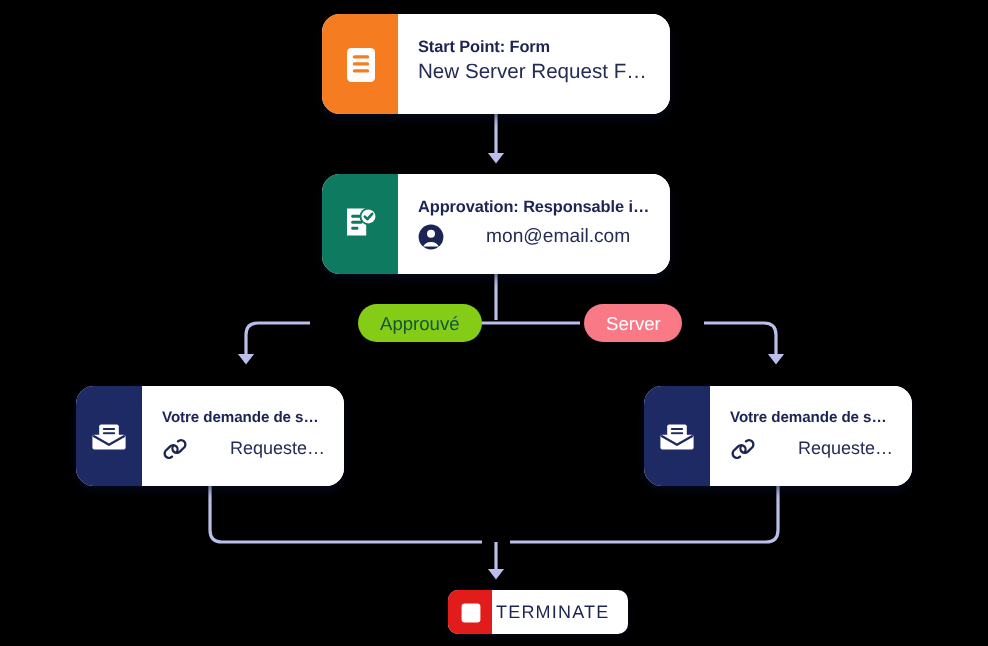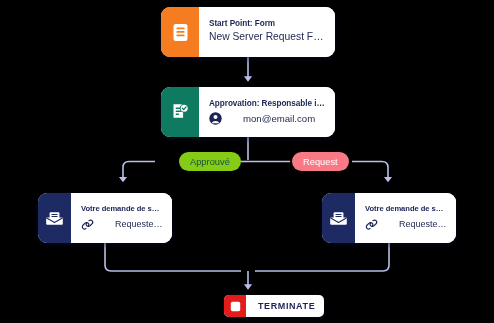--- a/index.html
+++ b/index.html
@@ -141,23 +141,23 @@
     border-radius: 5px;
     box-shadow: 0 1px 4px rgba(10, 16, 48, 0.5);
   }
   #node-terminate .node-icon {
     width: 22px;
     background: #e21b1b;
   }
   #node-terminate .term-label {
     display: flex;
     align-items: center;
-    padding: 0 9px 0 12px;
+    padding: 0 9px 0 2px;
     font-size: 9px;
-    font-weight: bold;
+    font-weight: normal;
     color: #1c2454;
     letter-spacing: 0.6px;
     white-space: nowrap;
   }
 
   
   .pill {
     position: absolute;
     display: flex;
     align-items: center;
@@ -251,21 +251,21 @@
             <circle cx="6.5" cy="4.9" r="2.0" fill="#ffffff"></circle>
             <path d="M2.6,11.3 a4.1,3.4 0 0 1 7.8,0 z" fill="#ffffff"></path>
           </svg>
         </span>
         <span class="node-sub">mon@email.com</span>
       </div>
     </div>
   </div>
 
   <div class="pill" id="pill-approved">Approuvé</div>
-  <div class="pill" id="pill-refused">Request</div>
+  <div class="pill" id="pill-refused">Server</div>
 
   <div class="node node-email" id="node-email-left">
     <div class="node-icon">
       <svg width="17" height="15" viewBox="0 0 17 15" aria-hidden="true">
         <rect x="3.6" y="1.2" width="9.8" height="6.4" rx="1" fill="#ffffff"></rect>
         <rect x="5.4" y="3.0" width="6.2" height="1.0" rx="0.5" fill="#1e2a63"></rect>
         <rect x="5.4" y="5.1" width="6.2" height="1.0" rx="0.5" fill="#1e2a63"></rect>
         <path d="M1.2,6.4 h14.6 a1,1 0 0 1 1,1 v5.4 a1,1 0 0 1 -1,1 h-14.6 a1,1 0 0 1 -1,-1 v-5.4 a1,1 0 0 1 1,-1 z" fill="#ffffff"></path>
         <path d="M0.6,6.9 L8.5,11.4 L16.4,6.9" fill="none" stroke="#1e2a63" stroke-width="1.15" stroke-linejoin="round"></path>
       </svg>

